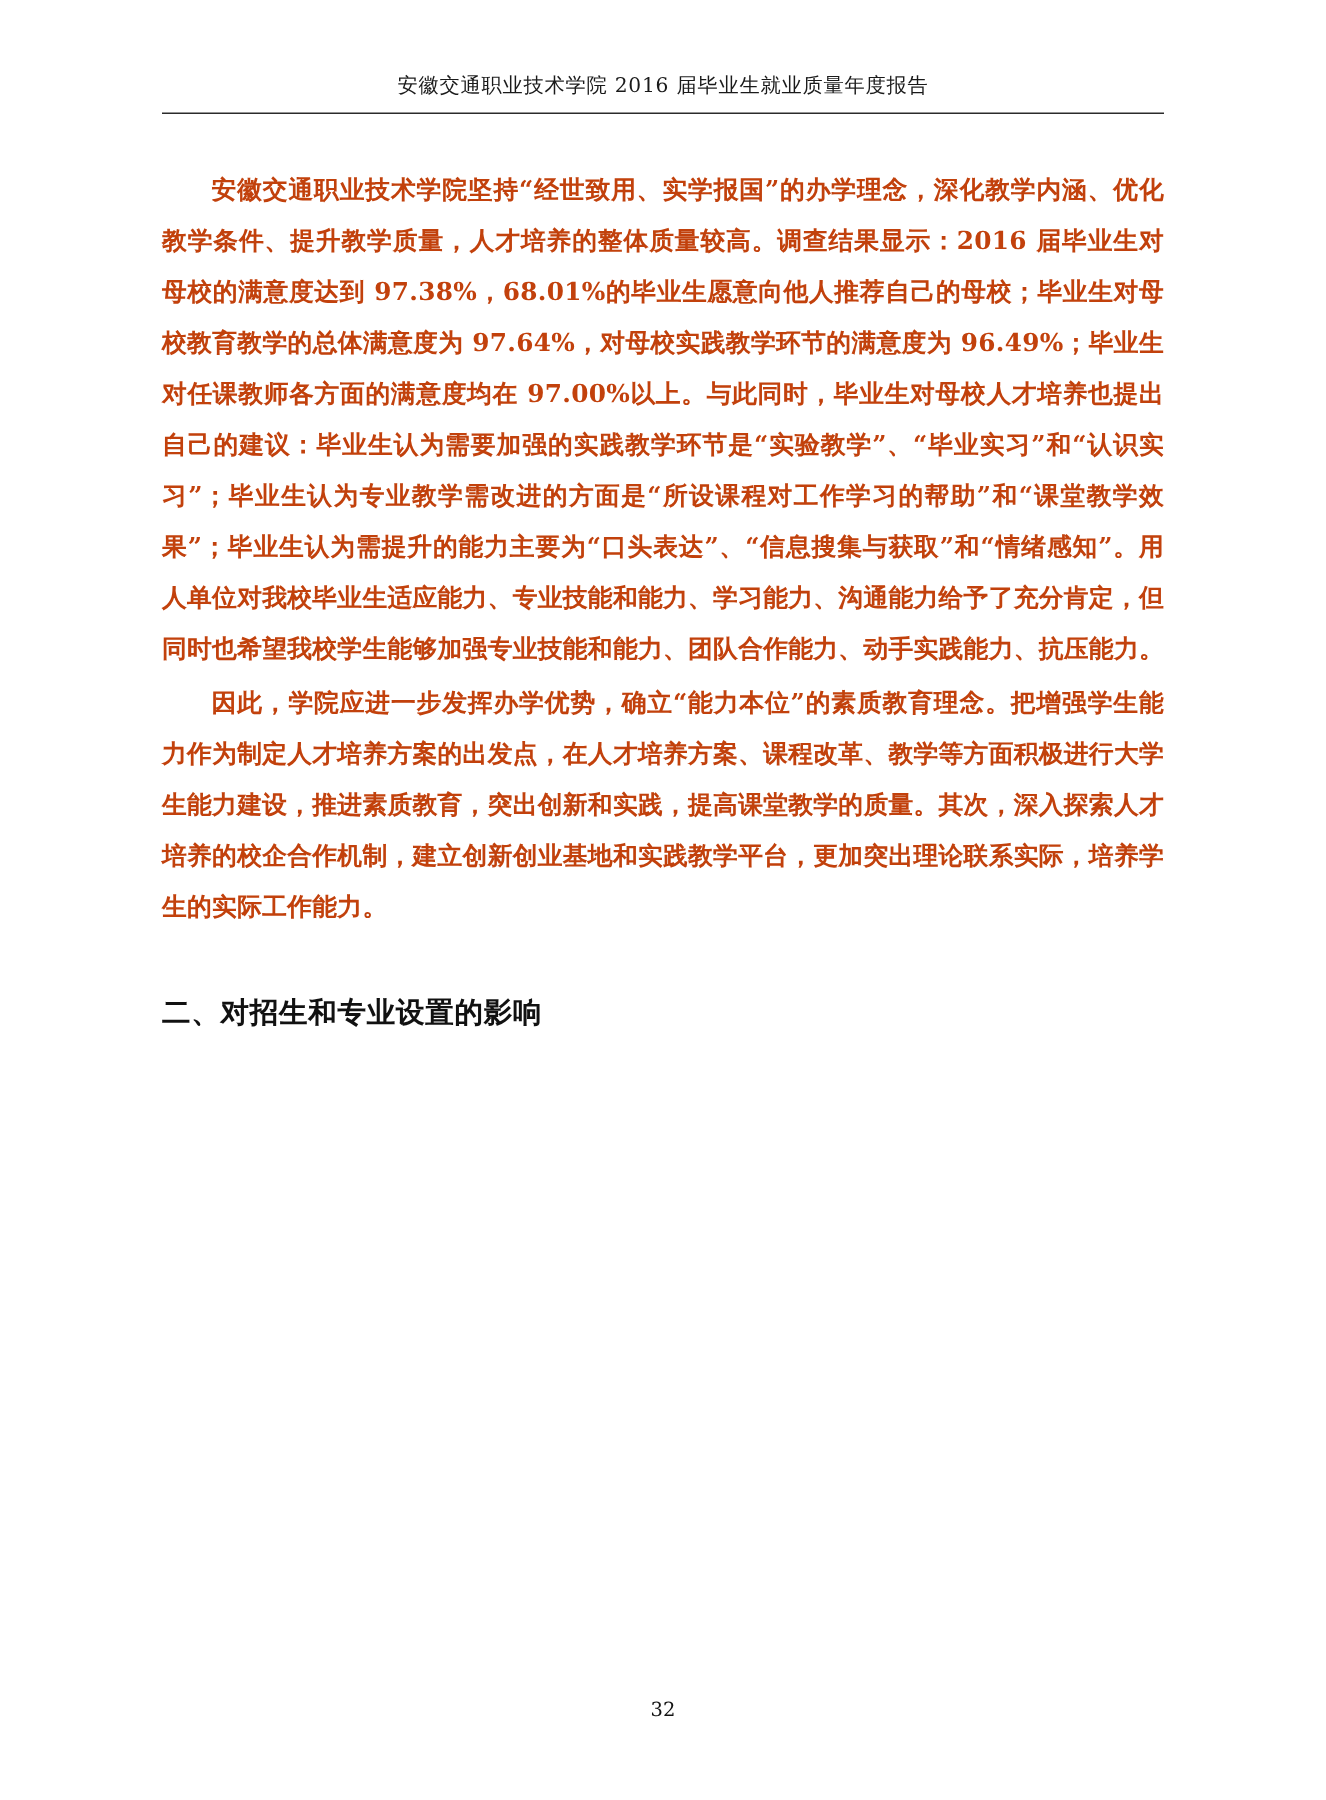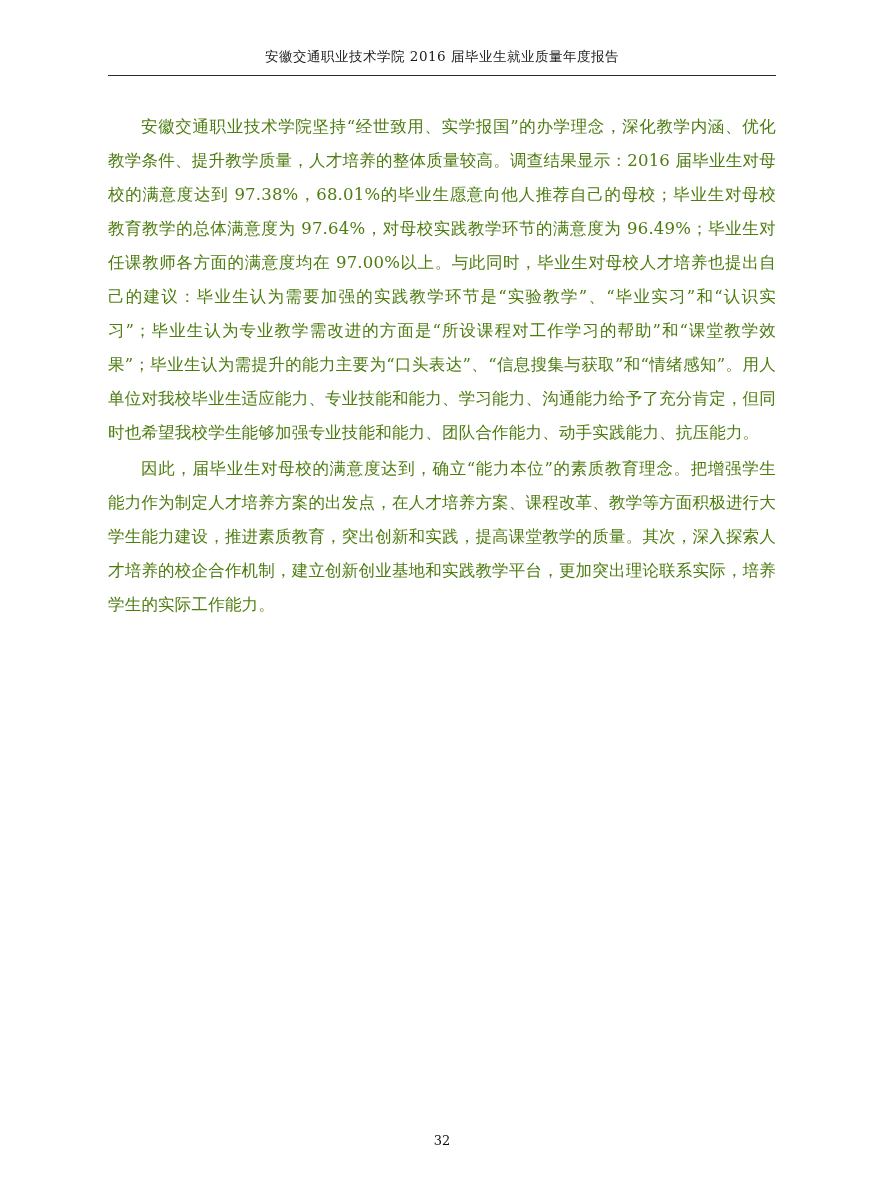--- a/index.html
+++ b/index.html
@@ -47,22 +47,23 @@
     margin-top: 40px;
     margin-bottom: 22px;
   }
   p.body-text {
     font-size: 16.5px;
     line-height: 2.06;
     text-align: justify;
     text-justify: inter-ideograph;
     margin: 0 0 2px 0;
     text-indent: 2em;
-    color: #4d7c0f;
+    color: #c2410c;
     letter-spacing: 0.2px;
+    font-weight: bold;
   }
   .page-number {
     position: absolute;
     bottom: 52px;
     left: 0;
     width: 884px;
     text-align: center;
     font-size: 13px;
     font-family: "DejaVu Serif", "Liberation Serif", serif;
     color: #111;
@@ -71,19 +72,20 @@
 </head>
 <body>
 
 <div class="page">
 
   <div class="header">安徽交通职业技术学院 2016 届毕业生就业质量年度报告</div>
   <hr class="header-rule">
 
 
   <p class="body-text">安徽交通职业技术学院坚持“经世致用、实学报国”的办学理念，深化教学内涵、优化教学条件、提升教学质量，人才培养的整体质量较高。调查结果显示：2016 届毕业生对母校的满意度达到 97.38%，68.01%的毕业生愿意向他人推荐自己的母校；毕业生对母校教育教学的总体满意度为 97.64%，对母校实践教学环节的满意度为 96.49%；毕业生对任课教师各方面的满意度均在 97.00%以上。与此同时，毕业生对母校人才培养也提出自己的建议：毕业生认为需要加强的实践教学环节是“实验教学”、“毕业实习”和“认识实习”；毕业生认为专业教学需改进的方面是“所设课程对工作学习的帮助”和“课堂教学效果”；毕业生认为需提升的能力主要为“口头表达”、“信息搜集与获取”和“情绪感知”。用人单位对我校毕业生适应能力、专业技能和能力、学习能力、沟通能力给予了充分肯定，但同时也希望我校学生能够加强专业技能和能力、团队合作能力、动手实践能力、抗压能力。</p>
-  <p class="body-text">因此，届毕业生对母校的满意度达到，确立“能力本位”的素质教育理念。把增强学生能力作为制定人才培养方案的出发点，在人才培养方案、课程改革、教学等方面积极进行大学生能力建设，推进素质教育，突出创新和实践，提高课堂教学的质量。其次，深入探索人才培养的校企合作机制，建立创新创业基地和实践教学平台，更加突出理论联系实际，培养学生的实际工作能力。</p>
+  <p class="body-text">因此，学院应进一步发挥办学优势，确立“能力本位”的素质教育理念。把增强学生能力作为制定人才培养方案的出发点，在人才培养方案、课程改革、教学等方面积极进行大学生能力建设，推进素质教育，突出创新和实践，提高课堂教学的质量。其次，深入探索人才培养的校企合作机制，建立创新创业基地和实践教学平台，更加突出理论联系实际，培养学生的实际工作能力。</p>
 
+  <h2 class="section-title second">二、对招生和专业设置的影响</h2>
 
 
   <div class="page-number">32</div>
 
 </div>
 
 </body></html>

